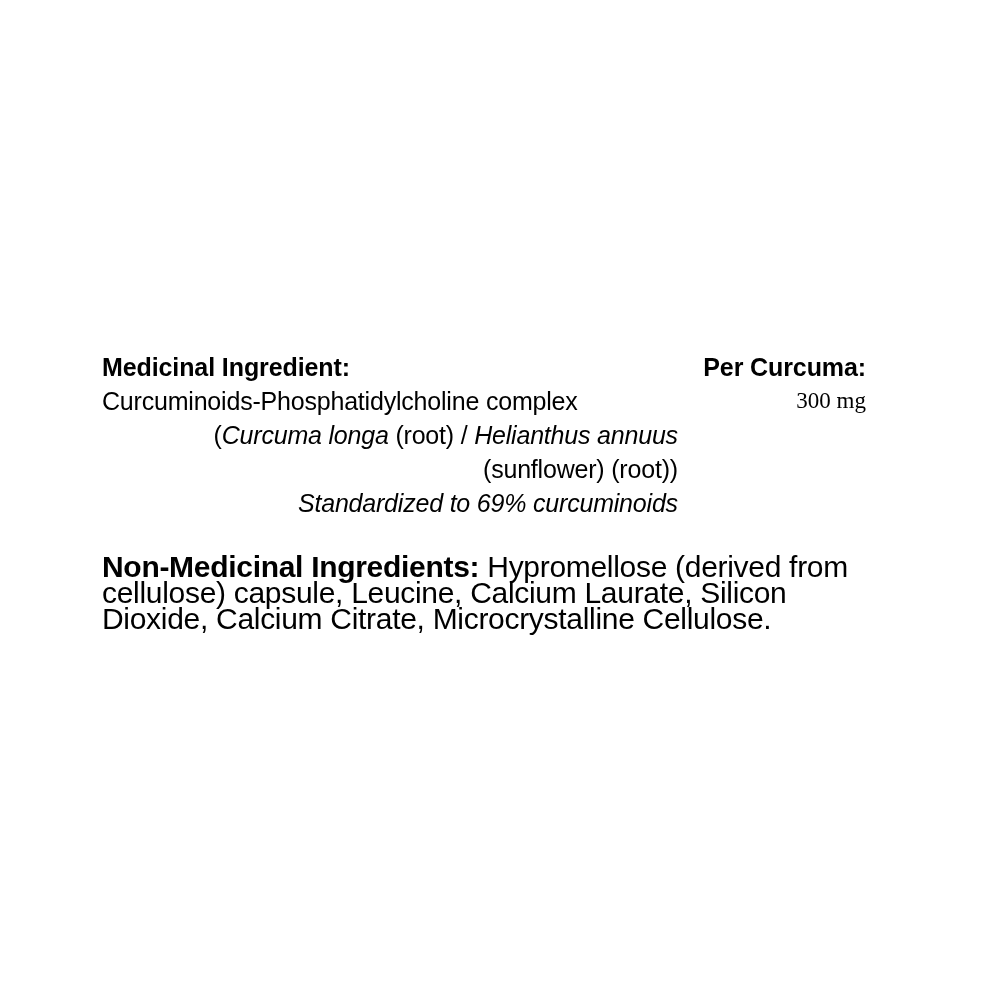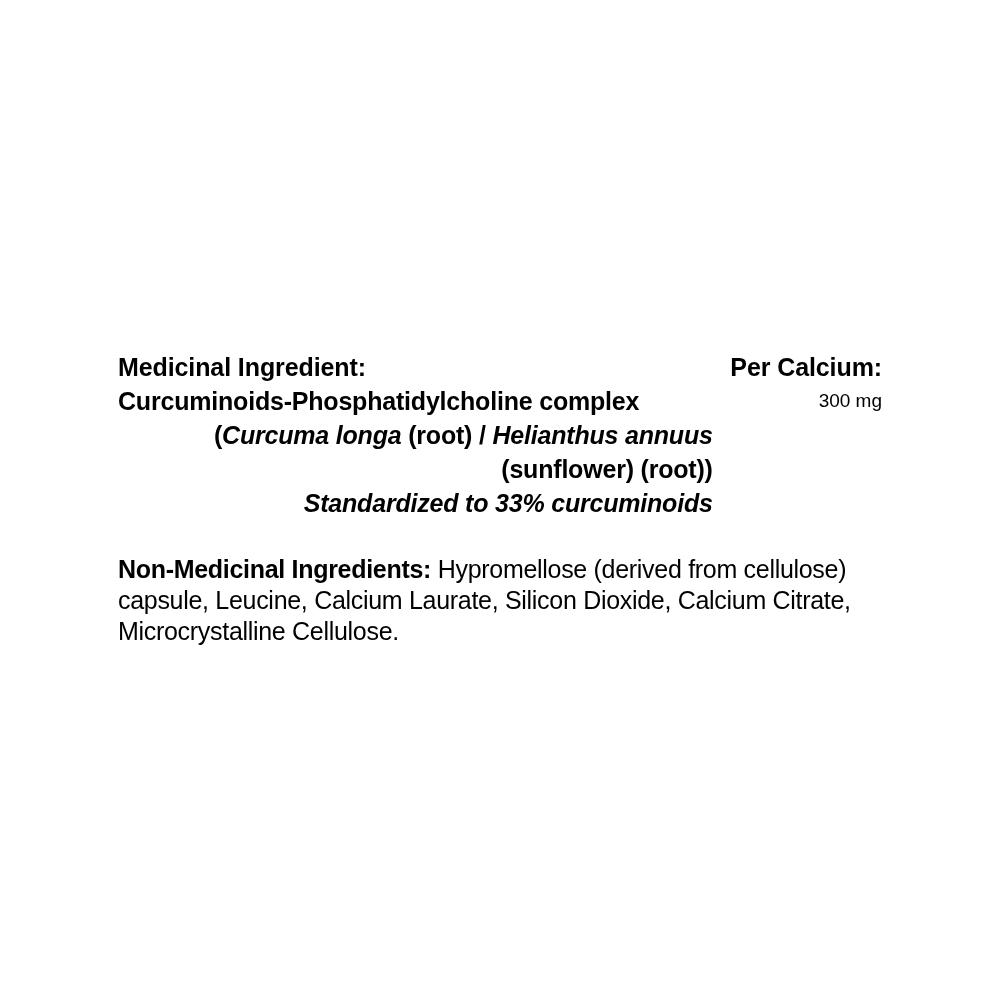--- a/index.html
+++ b/index.html
@@ -10,21 +10,21 @@
     width: 1000px;
     height: 1000px;
     background: #ffffff;
     font-family: "Liberation Sans", sans-serif;
     color: #000000;
     overflow: hidden;
   }
 
   .label-panel {
     position: absolute;
-    left: 118px;
+    left: 102px;
     top: 350px;
     width: 764px;
   }
 
   
   .med-table {
     width: 100%;
     border-collapse: collapse;
   }
   .med-table td {
@@ -42,78 +42,79 @@
 
   .hdr {
     font-size: 25px;
     font-weight: bold;
     line-height: 34px;
     letter-spacing: -0.1px;
   }
 
   .row-text {
     font-size: 25px;
-    font-weight: bold;
+    font-weight: normal;
     line-height: 34px;
     letter-spacing: -0.2px;
   }
 
   .indent-1 {
     padding-left: 34px !important;
     text-align: right;
   }
 
   .ital {
     font-style: italic;
   }
 
   .amount {
-    font-size: 19px;
+    font-size: 23px;
     font-weight: normal;
     line-height: 34px;
+    font-family: Liberation Serif, serif;
   }
 
   
   .nonmed {
     margin-top: 34px;
-    font-size: 25px;
-    line-height: 31px;
+    font-size: 30px;
+    line-height: 26px;
     letter-spacing: -0.3px;
     width: 768px;
     text-align: left;
   }
   .nonmed b {
     font-weight: bold;
   }
 </style>
 </head>
 <body>
 
 <div class="label-panel">
 
   <table class="med-table">
     <tbody>
       <tr>
         <td class="col-left hdr">Medicinal Ingredient:</td>
-        <td class="col-right hdr">Per Calcium:</td>
+        <td class="col-right hdr">Per Curcuma:</td>
       </tr>
       <tr>
         <td class="col-left row-text">Curcuminoids-Phosphatidylcholine complex</td>
         <td class="col-right amount">300 mg</td>
       </tr>
       <tr>
         <td class="col-left row-text indent-1"><span>(</span><span class="ital">Curcuma longa</span><span> (root) / </span><span class="ital">Helianthus annuus</span></td>
         <td class="col-right"></td>
       </tr>
       <tr>
         <td class="col-left row-text indent-1">(sunflower) (root))</td>
         <td class="col-right"></td>
       </tr>
       <tr>
-        <td class="col-left row-text indent-1 ital">Standardized to 33% curcuminoids</td>
+        <td class="col-left row-text indent-1 ital">Standardized to 69% curcuminoids</td>
         <td class="col-right"></td>
       </tr>
     </tbody>
   </table>
 
   <p class="nonmed"><b>Non-Medicinal Ingredients:</b><span> Hypromellose (derived from cellulose) capsule, Leucine, Calcium Laurate, Silicon Dioxide, Calcium Citrate, Microcrystalline Cellulose.</span></p>
 
 </div>
 
 </body></html>

